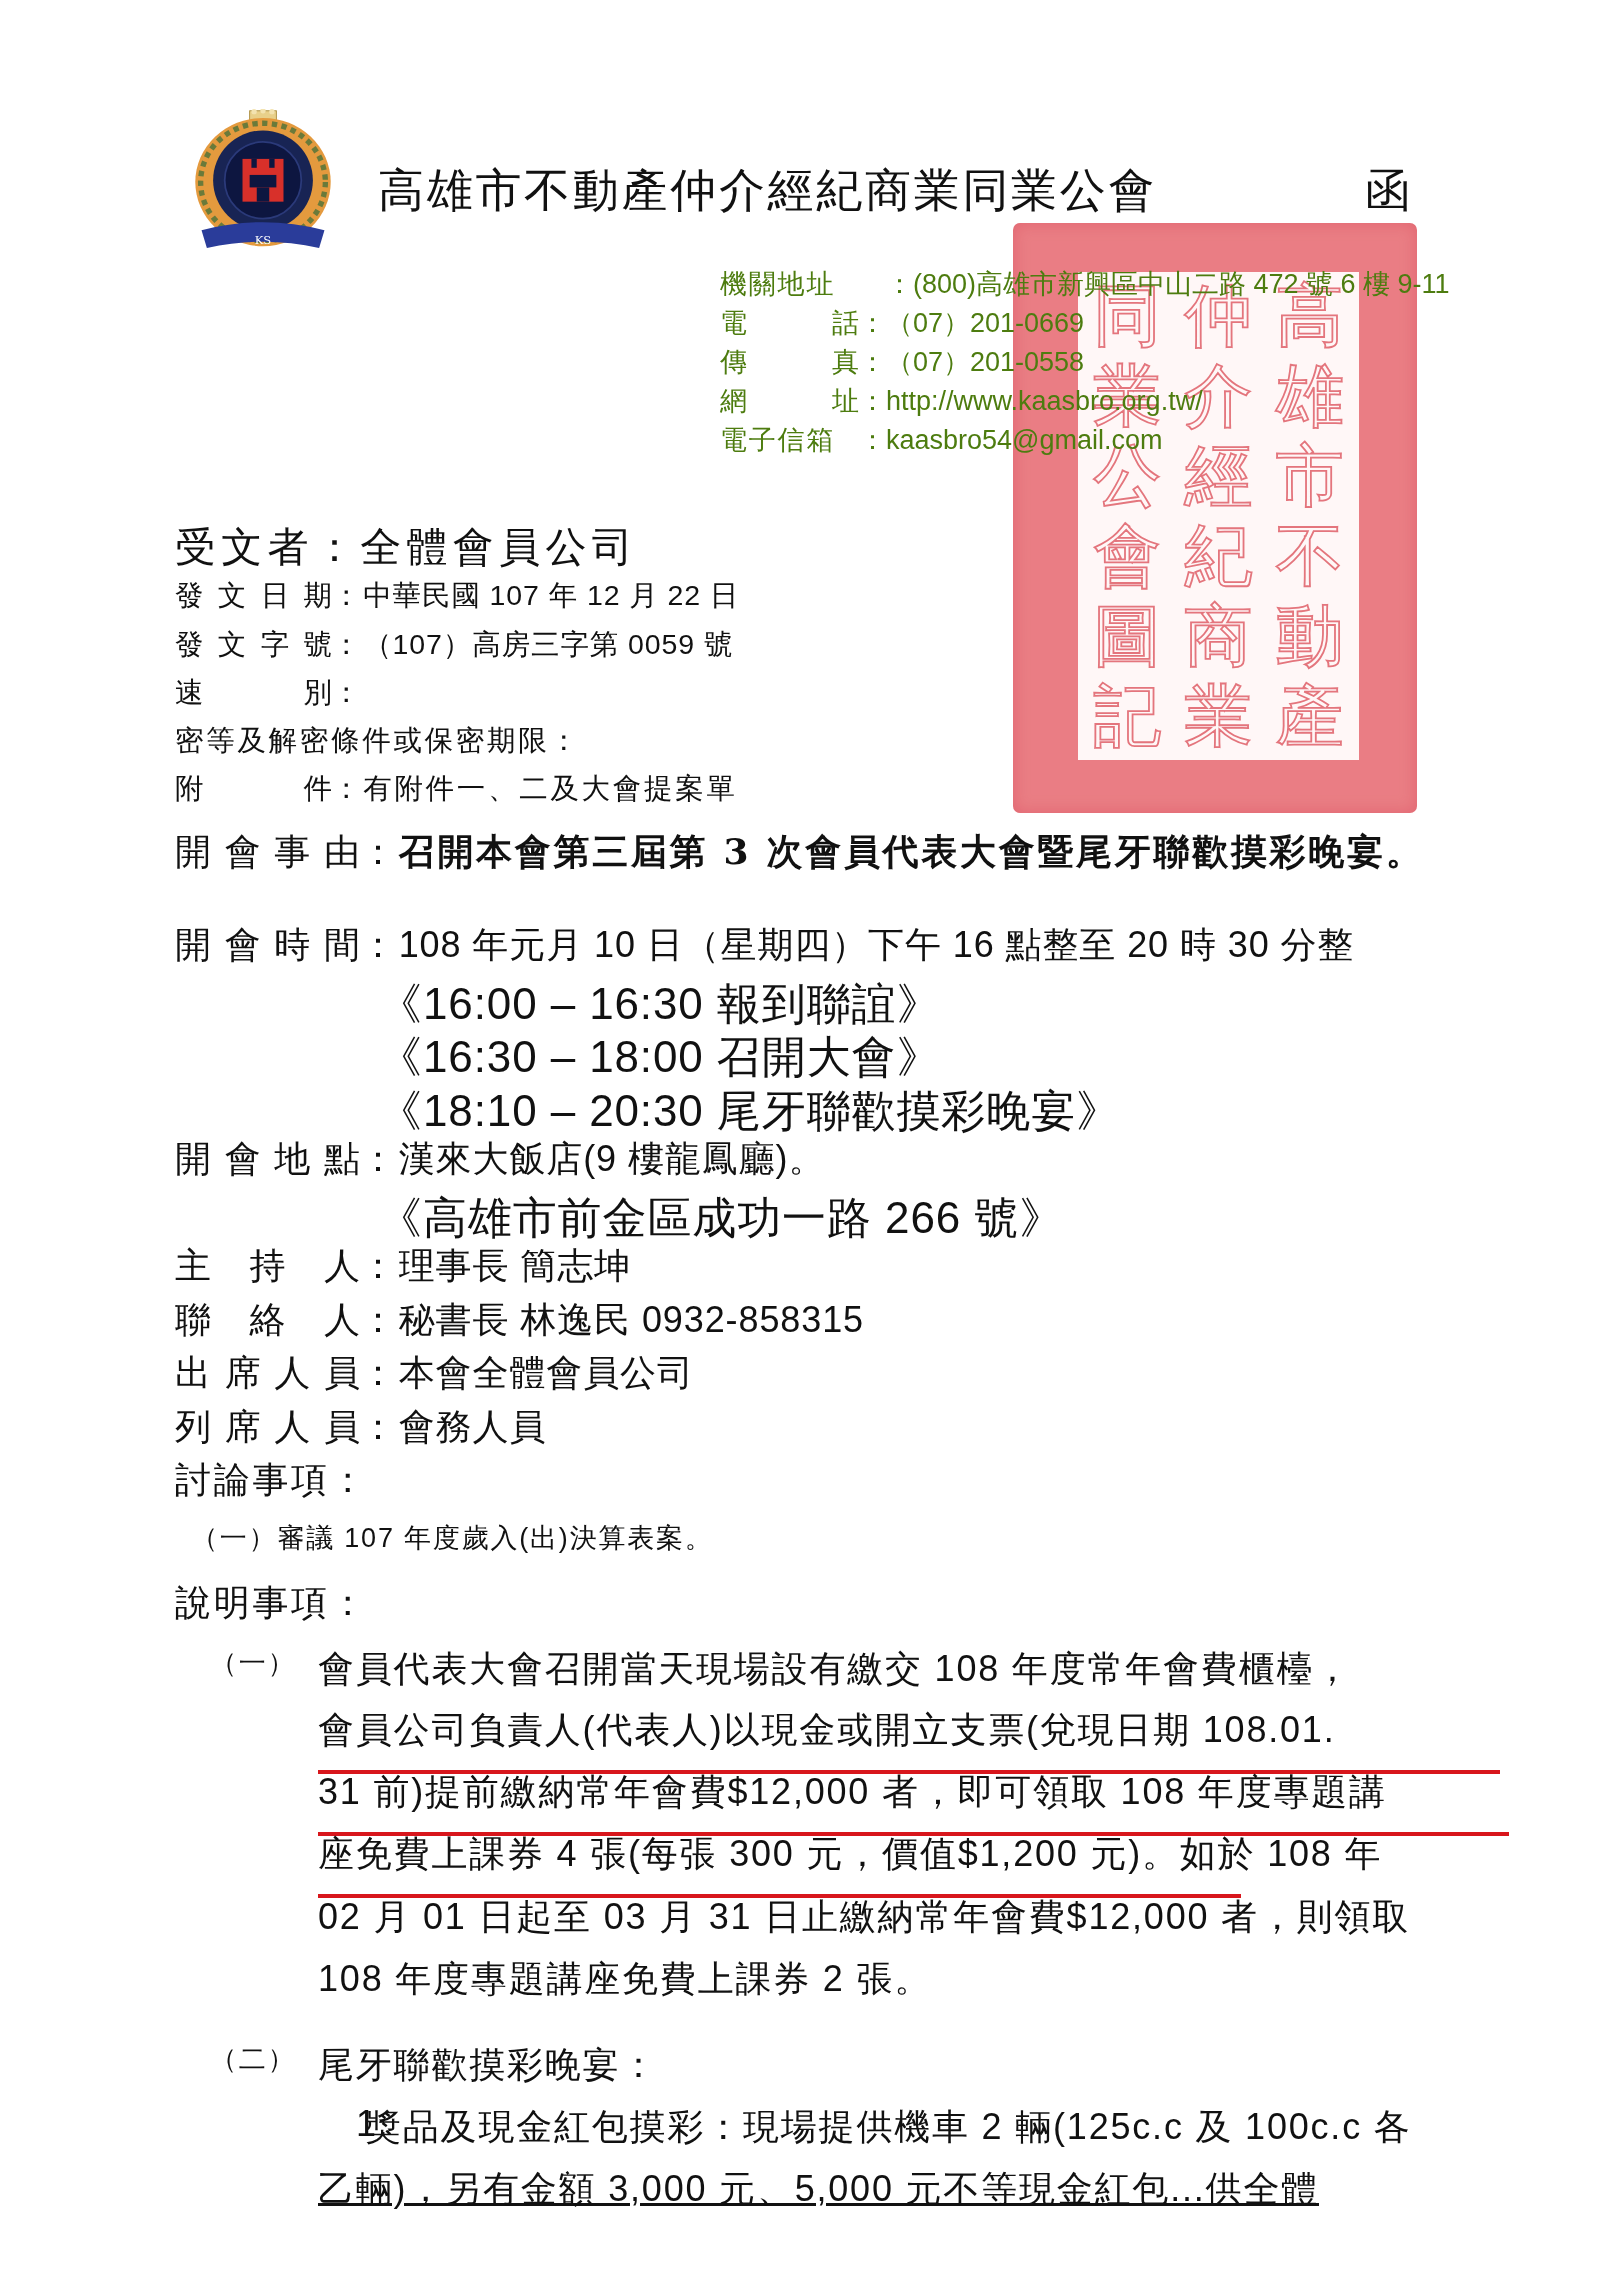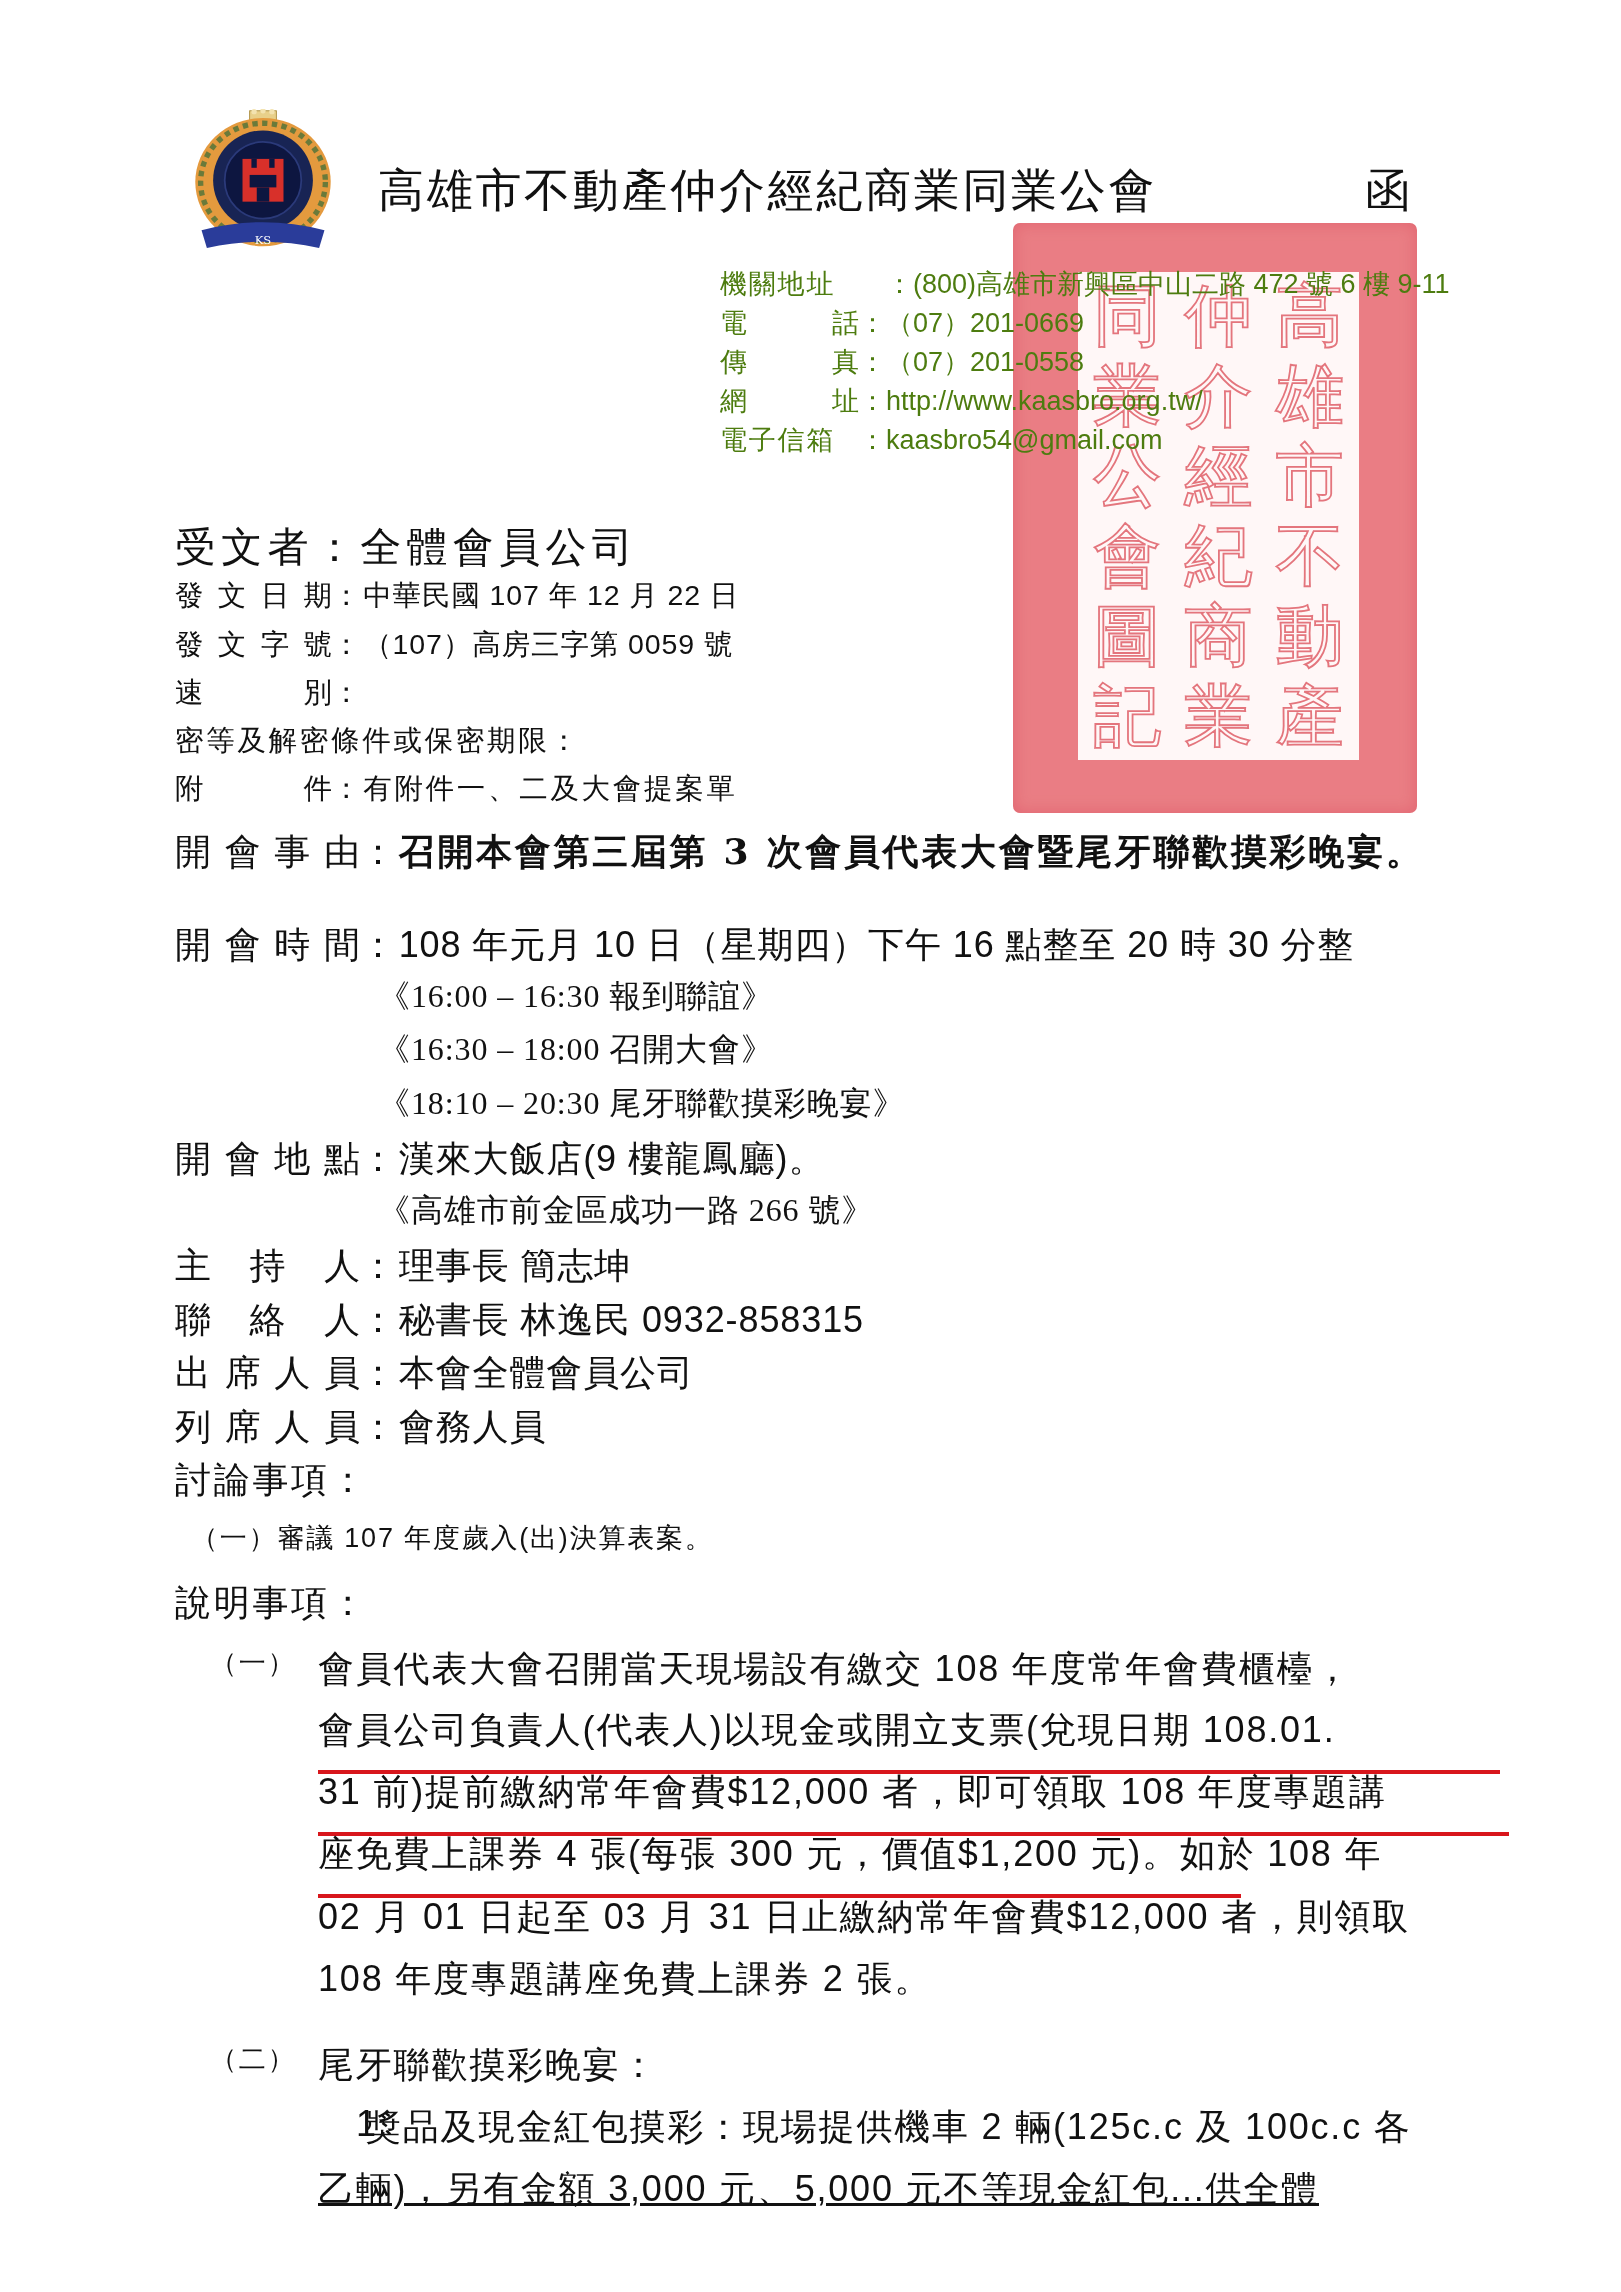--- a/index.html
+++ b/index.html
@@ -50,21 +50,21 @@
   .recipient { left: 175px; top: 520px; font-size: 41px; letter-spacing: 5.3px; }
   .meta { left: 175px; font-size: 28.5px; letter-spacing: 2.7px; }
   .meta .lbl { display: inline-block; width: 157px; text-align-last: justify; letter-spacing: 0; }
   .meta .val { font-family: "Liberation Sans", "DejaVu Sans", sans-serif; letter-spacing: 0.9px; }
 
   
   .body-line { left: 175px; font-size: 36px; letter-spacing: 2.7px; }
   .body-line .lbl { display: inline-block; width: 185px; text-align-last: justify; letter-spacing: 0; }
   .body-line .val { font-family: "Liberation Sans", "DejaVu Sans", sans-serif; letter-spacing: 0.9px; }
   .bold { font-weight: bold; }
-  .indent-line { left: 378px; font-size: 32px; font-family: Liberation Serif, serif; letter-spacing: 0.9px; }
+  .indent-line { left: 378px; font-size: 44px; font-family: Liberation Sans, sans-serif; letter-spacing: 0.9px; }
   .para { left: 318px; font-size: 36px; font-family: "Liberation Sans", "DejaVu Sans", sans-serif; letter-spacing: 1.8px; }
   .underline-red { position: absolute; height: 3.6px; background: #d8161c; }
   .num-item { left: 219px; font-size: 27px; font-family: "Liberation Sans", "DejaVu Sans", sans-serif; letter-spacing: 1.8px; }
   .sub-item { left: 356px; font-size: 36px; font-family: "Liberation Sans", "DejaVu Sans", sans-serif; letter-spacing: 1.8px; }
 </style>
 </head>
 <body>
 
 <div class="abs logo">
   <svg width="148" height="147" viewBox="0 0 166 165">

